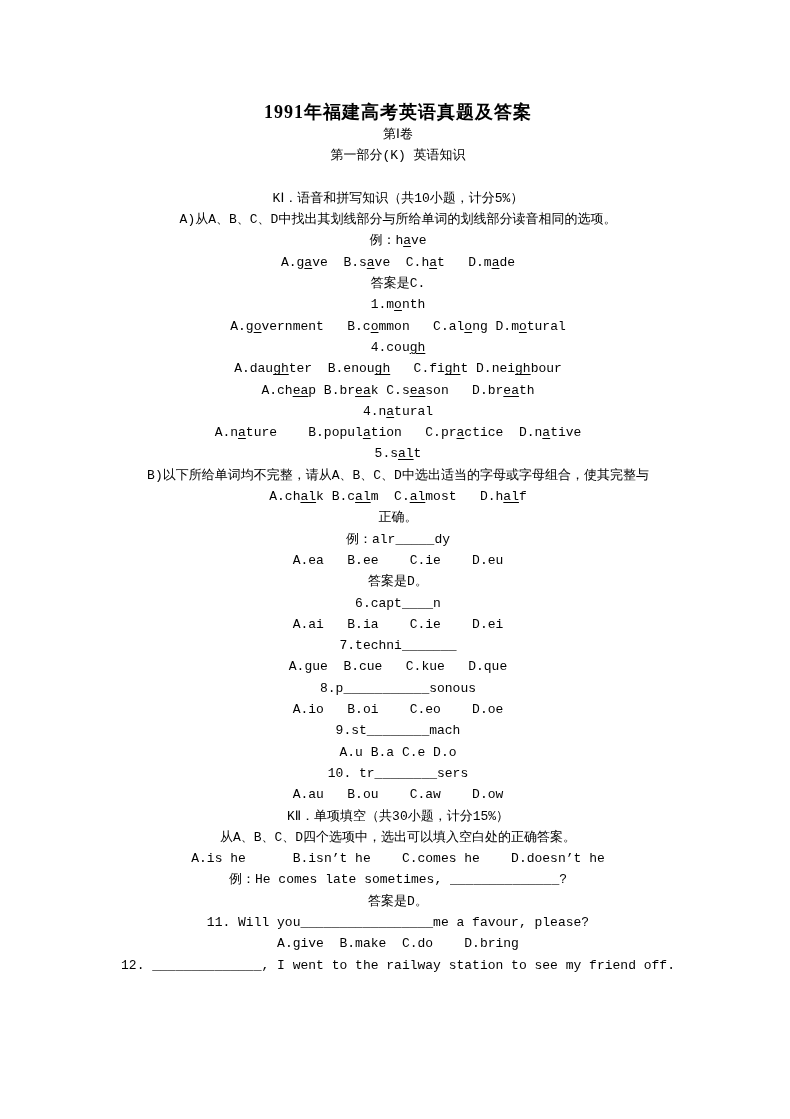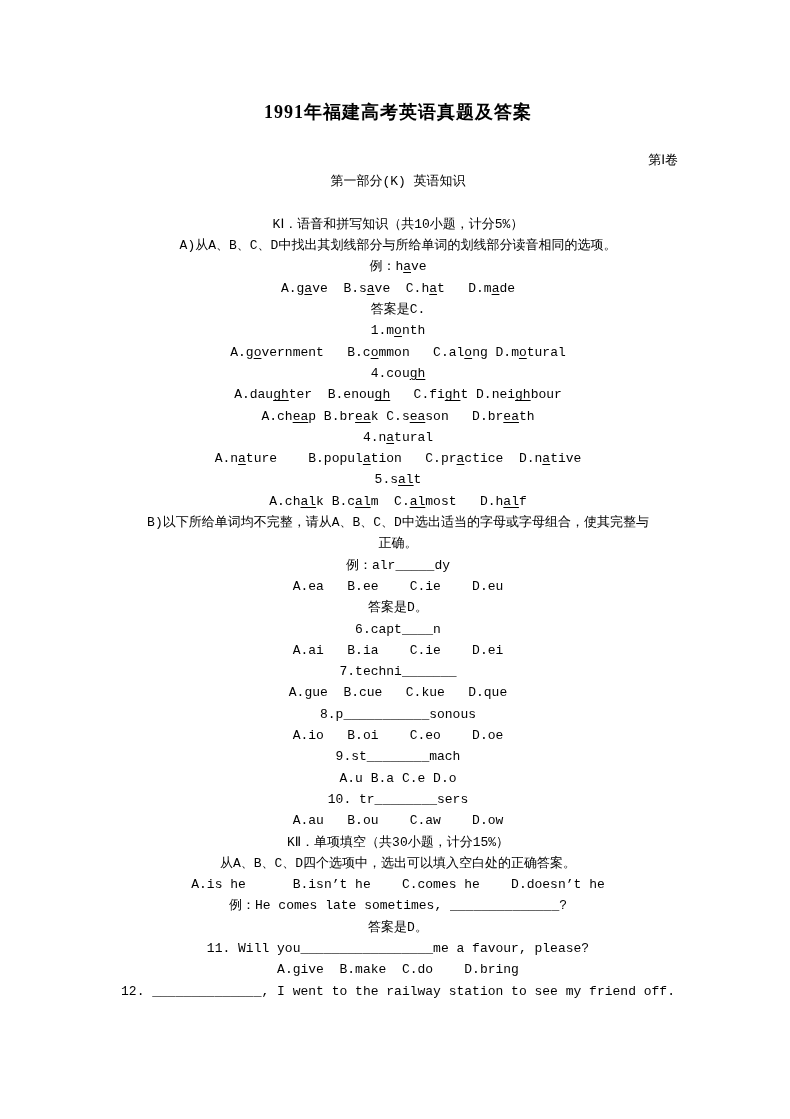--- a/index.html
+++ b/index.html
@@ -21,34 +21,33 @@
     box-sizing: border-box;
     padding: 100px 112px 0 118px;
     background: #ffffff;
   }
   .doc-title {
     font-family: "Liberation Serif", "DejaVu Serif", serif;
     font-weight: bold;
     font-size: 18px;
     line-height: 24px;
     text-align: center;
-    margin-bottom: 26px;
     letter-spacing: 1px;
   }
   .lines {
     font-size: 13px;
     line-height: 21.3px;
   }
   .line {
     white-space: pre;
     min-height: 21.3px;
     text-align: center;
   }
   .line.center {
-    text-align: right;
+    text-align: center;
   }
   .u {
     text-decoration: underline;
     text-underline-offset: 2px;
   }
 </style>
 </head>
 <body>
 
 <div class="page">
@@ -63,22 +62,22 @@
       <div class="line"><span>A.g</span><span class="u">a</span><span>ve  B.s</span><span class="u">a</span><span>ve  C.h</span><span class="u">a</span><span>t   D.m</span><span class="u">a</span><span>de</span></div>
       <div class="line"><span>答案是C.</span></div>
       <div class="line"><span>1.m</span><span class="u">o</span><span>nth</span></div>
       <div class="line"><span>A.g</span><span class="u">o</span><span>vernment   B.c</span><span class="u">o</span><span>mmon   C.al</span><span class="u">o</span><span>ng D.m</span><span class="u">o</span><span>tural</span></div>
       <div class="line"><span>4.cou</span><span class="u">gh</span></div>
       <div class="line"><span>A.dau</span><span class="u">gh</span><span>ter  B.enou</span><span class="u">gh</span><span>   C.fi</span><span class="u">gh</span><span>t D.nei</span><span class="u">gh</span><span>bour</span></div>
       <div class="line"><span>A.ch</span><span class="u">ea</span><span>p B.br</span><span class="u">ea</span><span>k C.s</span><span class="u">ea</span><span>son   D.br</span><span class="u">ea</span><span>th</span></div>
       <div class="line"><span>4.n</span><span class="u">a</span><span>tural</span></div>
       <div class="line"><span>A.n</span><span class="u">a</span><span>ture    B.popul</span><span class="u">a</span><span>tion   C.pr</span><span class="u">a</span><span>ctice  D.n</span><span class="u">a</span><span>tive</span></div>
       <div class="line"><span>5.s</span><span class="u">al</span><span>t</span></div>
+      <div class="line"><span>B)以下所给单词均不完整，请从A、B、C、D中选出适当的字母或字母组合，使其完整与</span></div>
       <div class="line"><span>A.ch</span><span class="u">al</span><span>k B.c</span><span class="u">al</span><span>m  C.</span><span class="u">al</span><span>most   D.h</span><span class="u">al</span><span>f</span></div>
-      <div class="line"><span>B)以下所给单词均不完整，请从A、B、C、D中选出适当的字母或字母组合，使其完整与</span></div>
       <div class="line"><span>正确。</span></div>
       <div class="line"><span>例：alr_____dy</span></div>
       <div class="line"><span>A.ea   B.ee    C.ie    D.eu</span></div>
       <div class="line"><span>答案是D。</span></div>
       <div class="line"><span>6.capt____n</span></div>
       <div class="line"><span>A.ai   B.ia    C.ie    D.ei</span></div>
       <div class="line"><span>7.techni_______</span></div>
       <div class="line"><span>A.gue  B.cue   C.kue   D.que</span></div>
       <div class="line"><span>8.p___________sonous</span></div>
       <div class="line"><span>A.io   B.oi    C.eo    D.oe</span></div>

